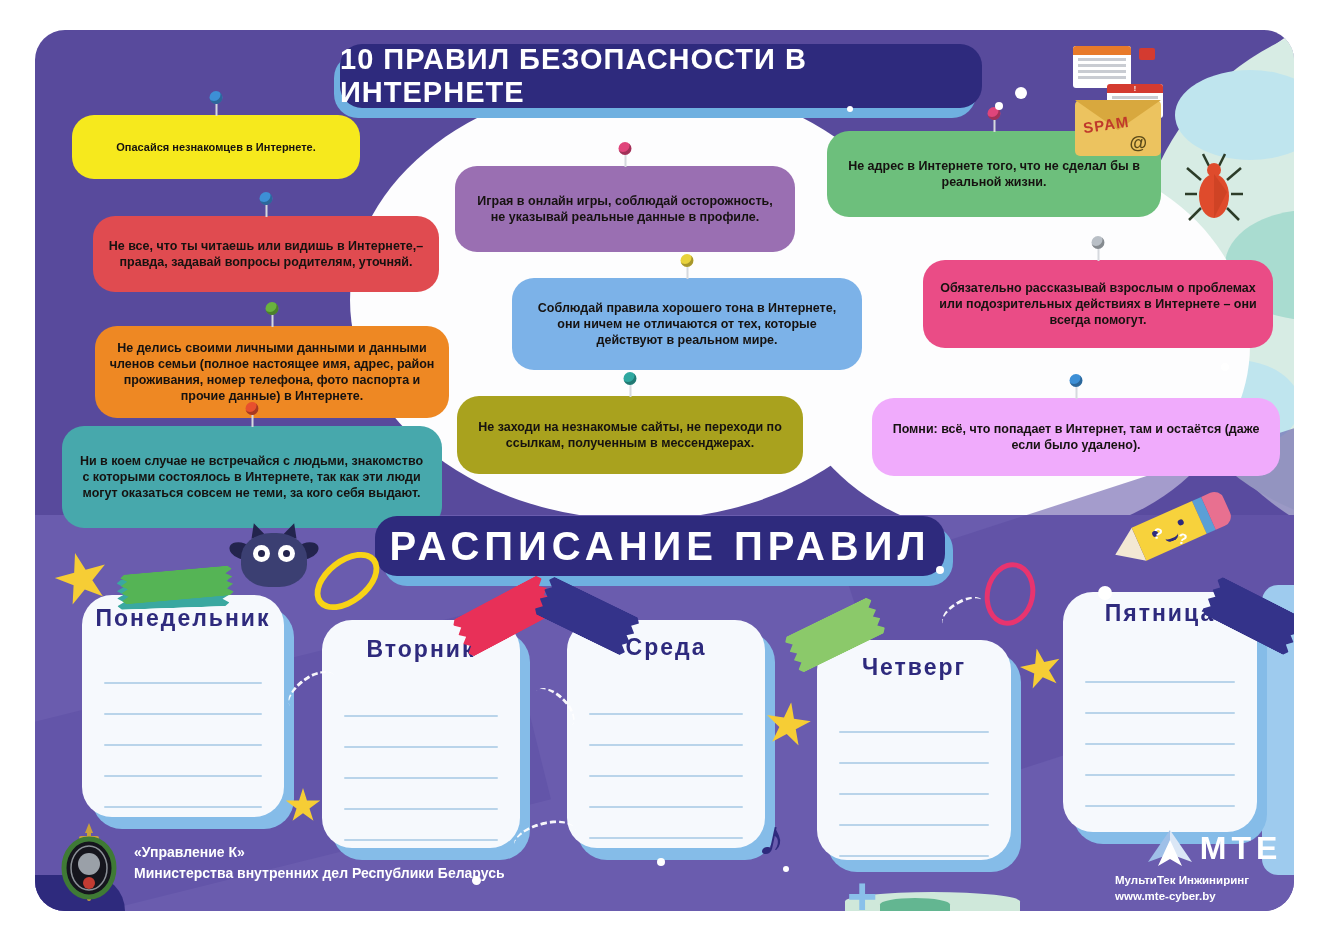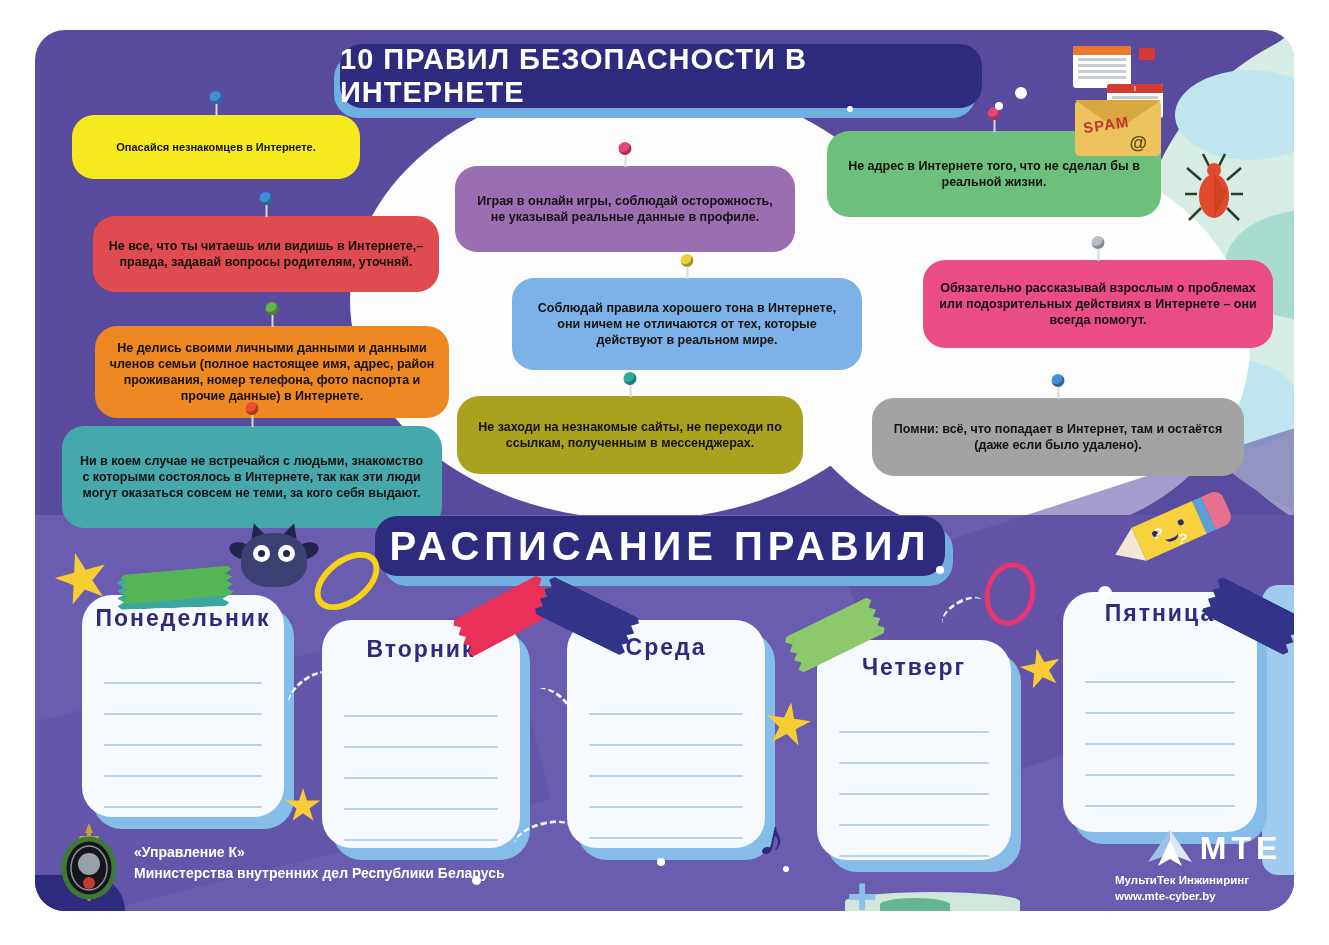--- a/index.html
+++ b/index.html
@@ -188,21 +188,21 @@
         </div>
       <span>Не адрес в Интернете того, что не сделал бы в реальной жизни.</span>
     </div>
     <div class="note" style="left: 888px; top: 230px; width: 350px; min-height: 88px; background: rgb(234, 76, 134);">
       <div class="pin">
           <div class="ball" style="background: rgb(185, 191, 198);"></div>
           <div class="stick"></div>
         </div>
       <span>Обязательно рассказывай взрослым о проблемах или подозрительных действиях в Интернете – они всегда помогут.</span>
     </div>
-    <div class="note" style="left: 837px; top: 368px; width: 372px; min-height: 78px; background: #a3a3a3;">
+    <div class="note" style="left: 837px; top: 368px; width: 408px; min-height: 78px; background: #f0abfc;">
       <div class="pin">
           <div class="ball" style="background: rgb(61, 143, 214);"></div>
           <div class="stick"></div>
         </div>
       <span>Помни: всё, что попадает в Интернет, там и остаётся (даже если было удалено).</span>
     </div>
 
     <div class="spam">
       <div class="browser b1">
           <div class="bh"></div>

